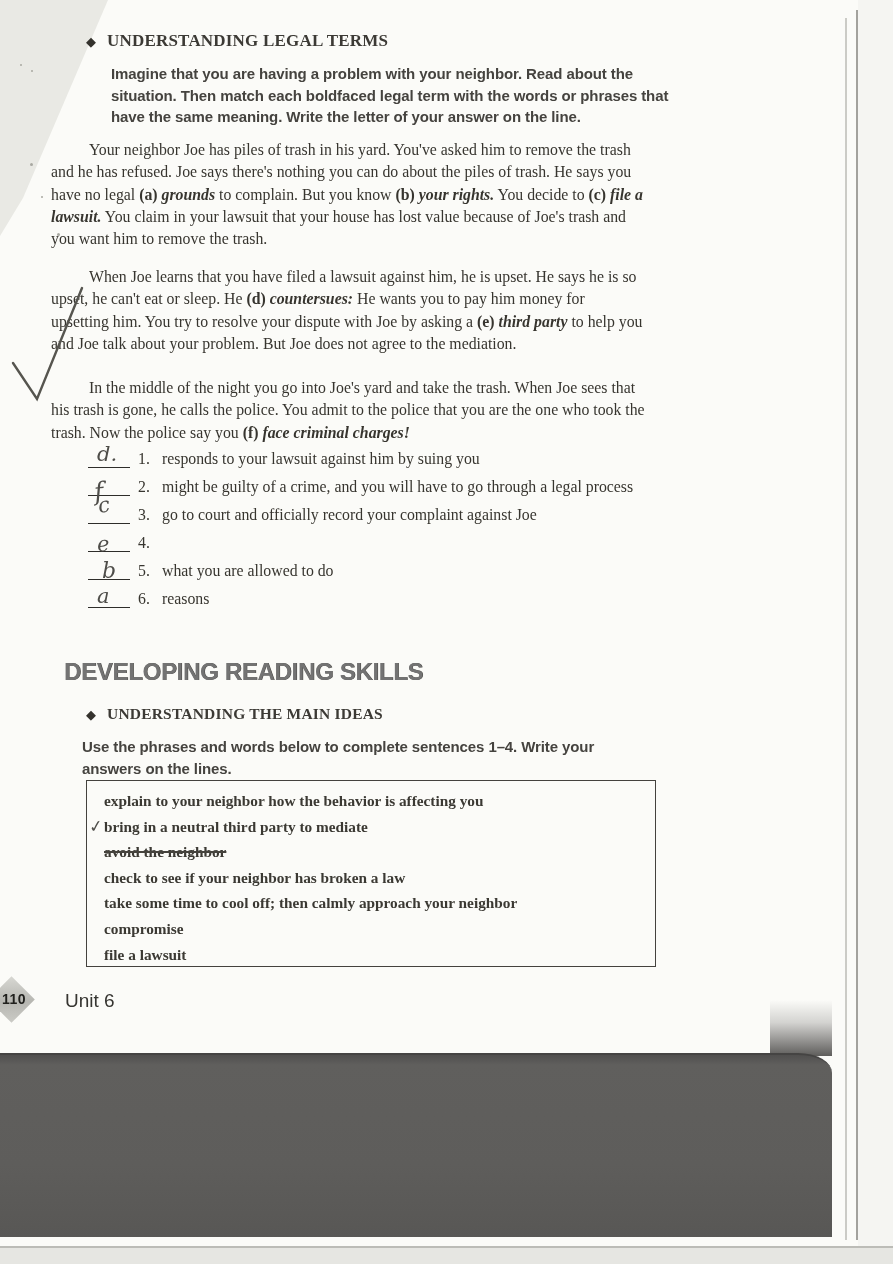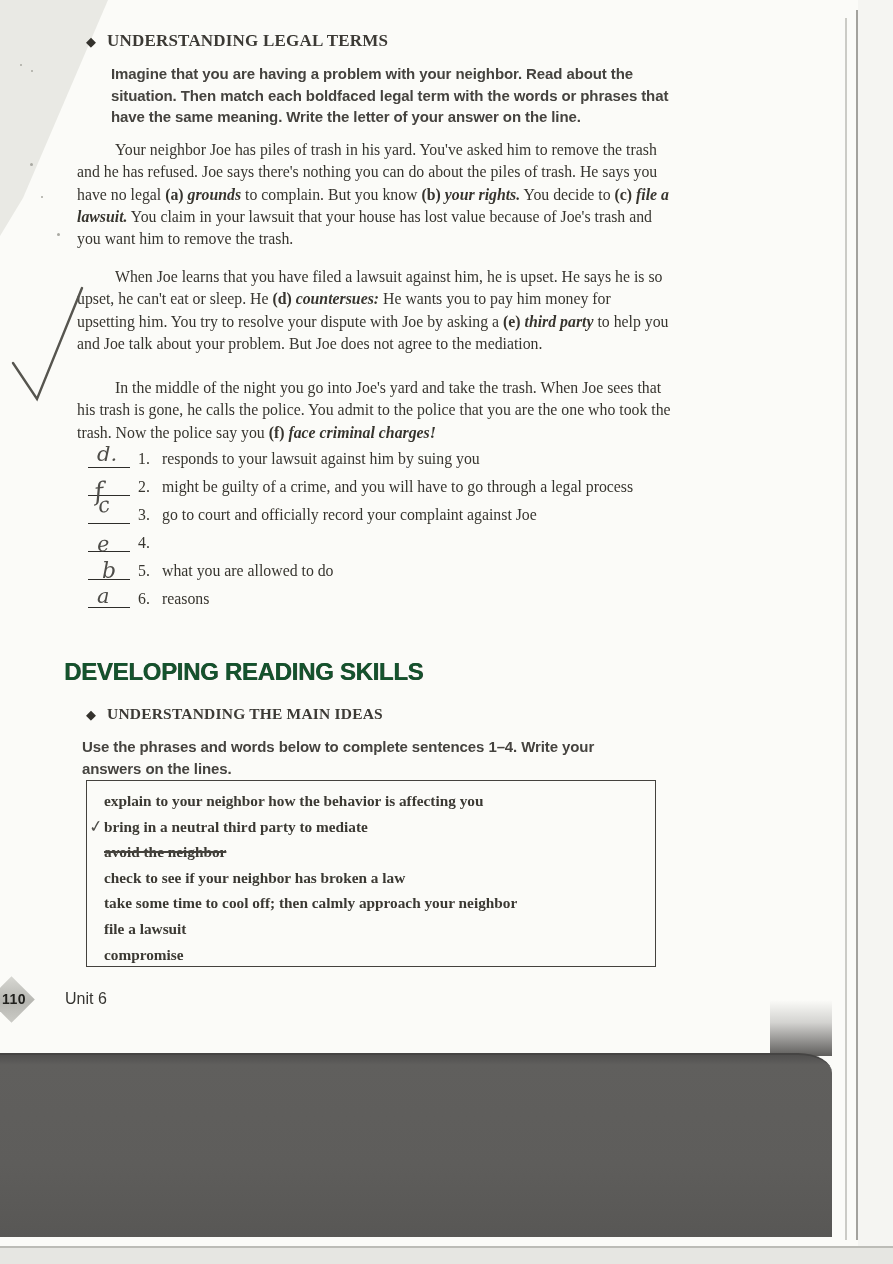--- a/index.html
+++ b/index.html
@@ -39,25 +39,25 @@
   #head-main-ideas .t{font-size:15.5px;}
   .bold-instr{
     position:absolute; font-family:"Liberation Sans",sans-serif; font-weight:bold;
     font-size:15px; line-height:21.6px; color:#45433f; letter-spacing:-0.1px;
   }
   #instr1{left:82px; top:63px; width:578px;margin-left:29px;}
   #instr2{left:82px; top:736px; width:552px;}
   #big-title{
     position:absolute; left:64px; top:658px;
     font-family:"Liberation Sans",sans-serif; font-weight:bold; font-size:24px;
-    letter-spacing:-0.3px; color:#14532d; text-shadow:0.5px 0 0 #454440;
+    letter-spacing:-0.3px; color:#737373; text-shadow:0.5px 0 0 #454440;
   }
   
   .para{
-    position:absolute; left:77px; width:594px;
+    position:absolute; left:51px; width:594px;
     font-size:15.8px; line-height:22.3px; color:#37352f; text-indent:38px;
   }
   #para1{top:139px;}
   #para2{top:266px;}
   #para3{top:377px;}
   .seg-b{font-weight:bold;}
   .seg-i{font-style:italic;}
   
   #match-list{position:absolute; left:88px; top:448px; width:560px;}
   .match-item{display:flex; align-items:flex-start; margin-bottom:6px; font-size:15.8px; line-height:22px; color:#37352f;}
@@ -96,21 +96,21 @@
     transform:rotate(45deg);
     background:linear-gradient(135deg,#d8d8d3 0%,#b6b6b1 55%,#cbcbc6 100%);
   }
   #page-num{
     position:absolute; left:2px; top:991px;
     font-family:"Liberation Sans",sans-serif; font-weight:bold; font-size:14px;
     letter-spacing:0.5px; color:#20201d;
   }
   #unit-label{
     position:absolute; left:65px; top:990px;
-    font-family:"Liberation Sans",sans-serif; font-size:16px; color:#363531;
+    font-family:"Liberation Sans",sans-serif; font-size:19px; color:#363531;
   }
 </style>
 </head>
 <body>
 
 <div id="scan">
 
   <div class="corner-fold"></div>
   <div class="speck" style="left:20px;top:64px;width:2px;height:2px;"></div>
   <div class="speck" style="left:31px;top:70px;width:2px;height:2px;"></div>
@@ -185,22 +185,22 @@
     <span class="t">UNDERSTANDING THE MAIN IDEAS</span>
   </div>
   <div class="bold-instr" id="instr2">Use the phrases and words below to complete sentences 1–4. Write your answers on the lines.</div>
 
   <div id="phrase-box">
       <div class="box-item">explain to your neighbor how the behavior is affecting you</div>
       <div class="box-item"><span class="check">✓</span>bring in a neutral third party to mediate</div>
       <div class="box-item struck">avoid the neighbor</div>
       <div class="box-item">check to see if your neighbor has broken a law</div>
       <div class="box-item">take some time to cool off; then calmly approach your neighbor</div>
+      <div class="box-item">compromise</div>
       <div class="box-item">file a lawsuit</div>
-      <div class="box-item">compromise</div>
     </div>
 
   <div class="page-diamond"></div>
   <div id="page-num">110</div>
   <div id="unit-label">Unit 6</div>
 
   <div class="band-fade"></div>
   <div class="scanner-band"></div>
   <div class="bottom-line"></div>
   <div class="bottom-strip"></div>

